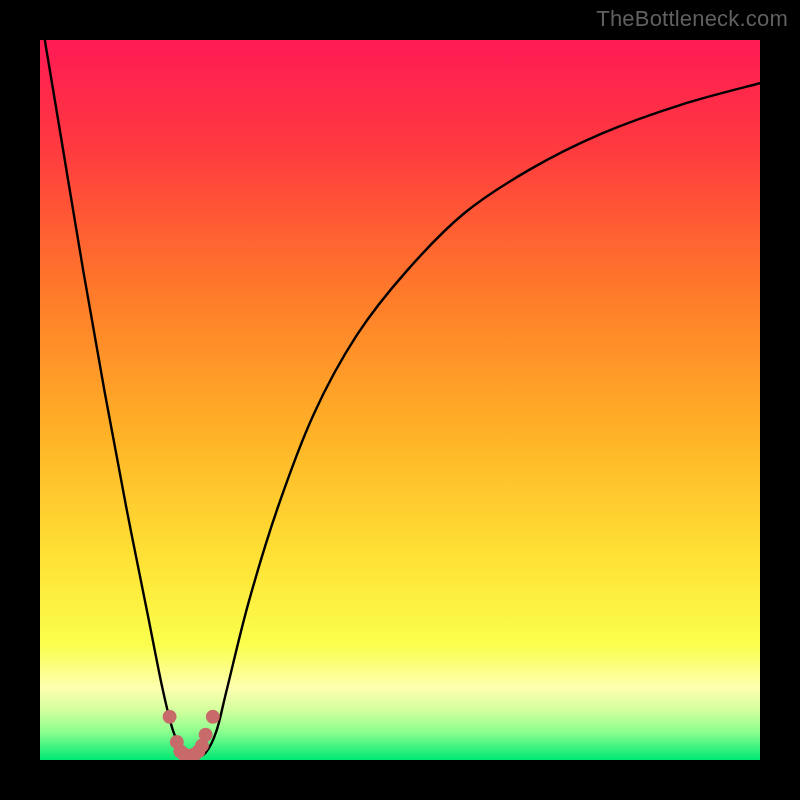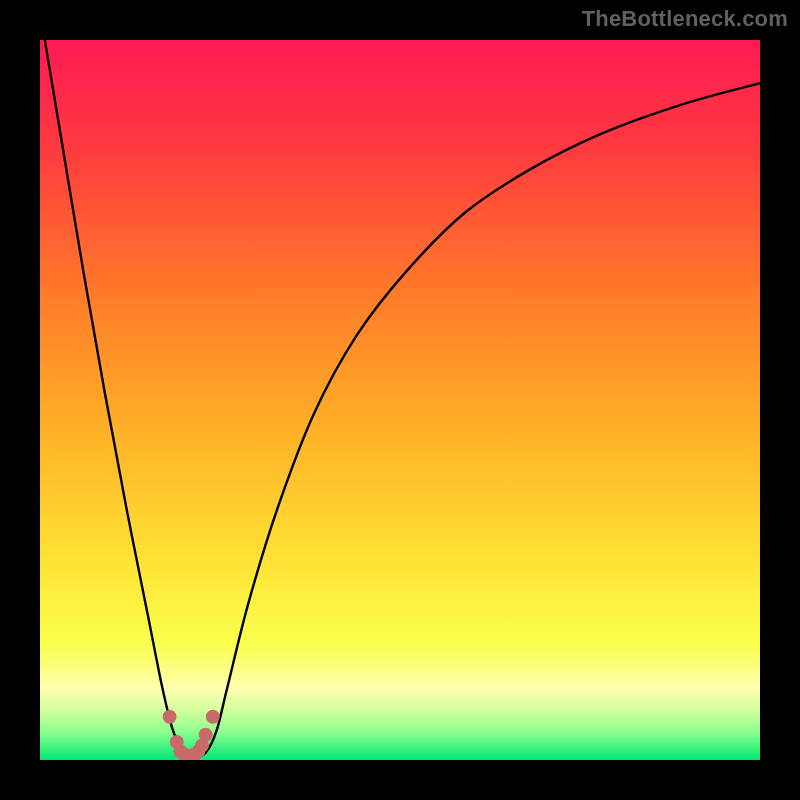--- a/index.html
+++ b/index.html
@@ -27,21 +27,21 @@
   .gradient-bg {
     position: absolute;
     inset: 0;
   }
   .watermark {
     position: absolute;
     top: 6px;
     right: 12px;
     font-size: 22px;
     color: #606060;
-    font-weight: 700;
+    font-weight: 400;
     letter-spacing: 0.2px;
   }
   svg.curve {
     position: absolute;
     inset: 0;
   }
 </style>
 </head>
 <body>
 

